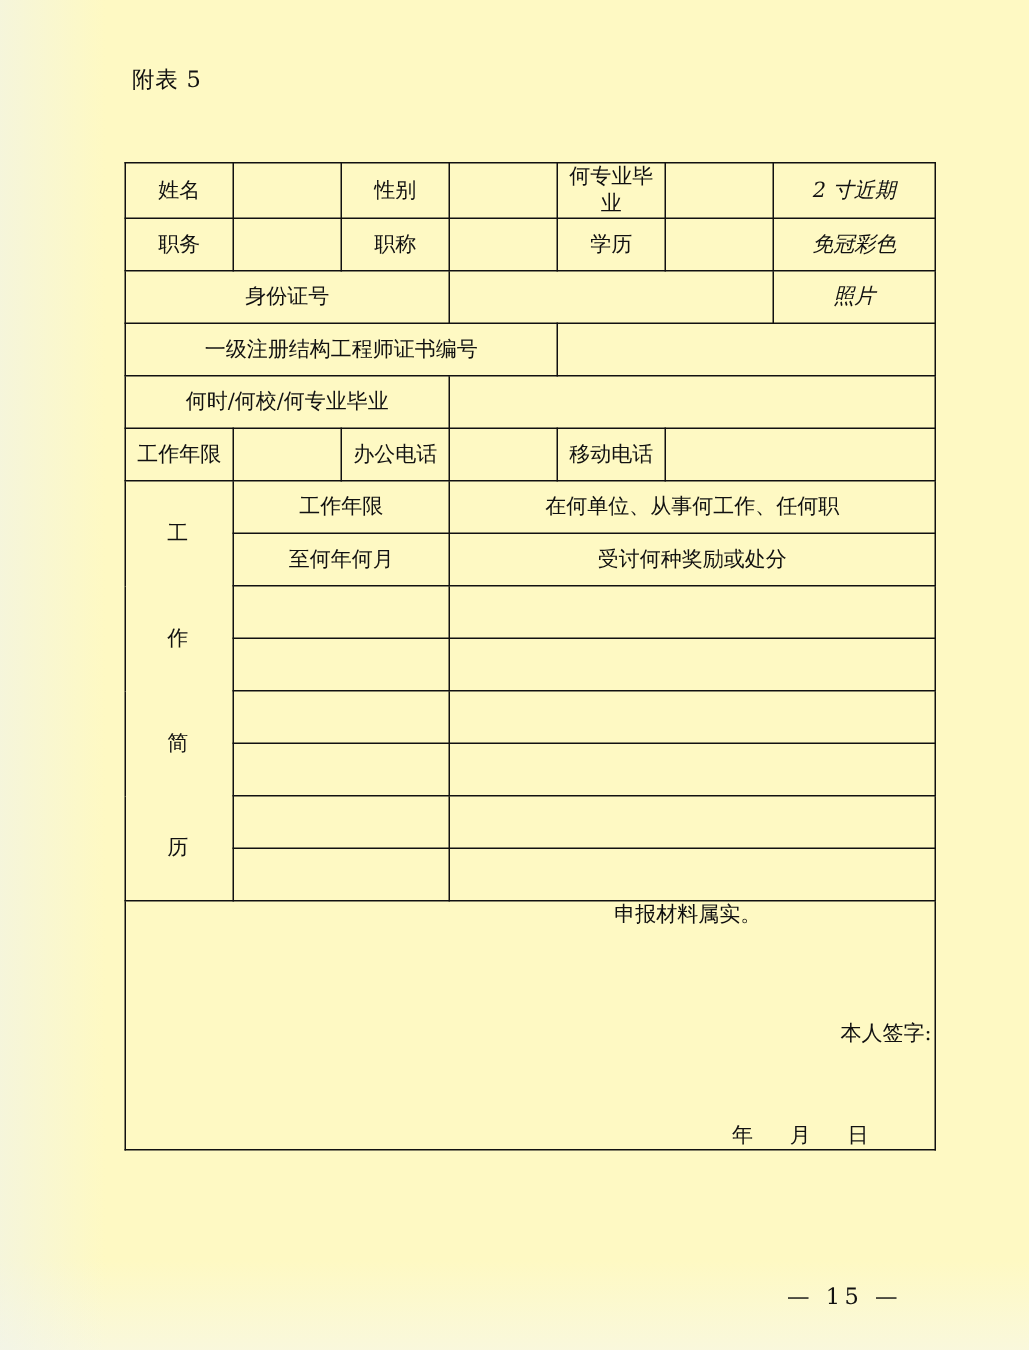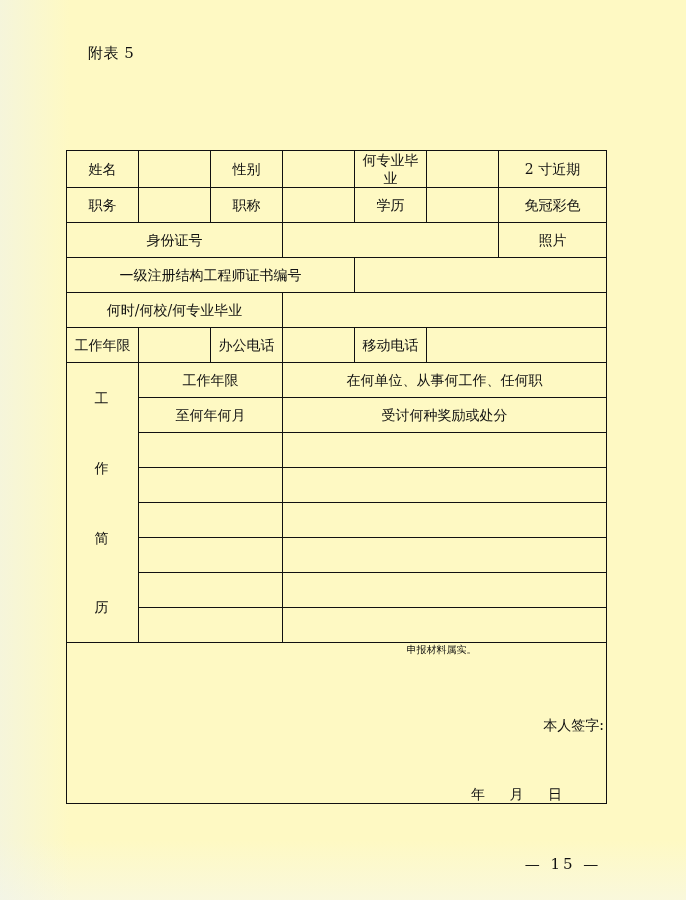--- a/index.html
+++ b/index.html
@@ -58,59 +58,59 @@
     left: 0;
     top: 70px;
     width: 686px;
     text-align: center;
     font-size: 21px;
     font-weight: bold;
     letter-spacing: 1px;
   }
   table.form {
     position: absolute;
-    left: 66px;
+    left: 83px;
     top: 108px;
     width: 540px;
     border-collapse: collapse;
     table-layout: fixed;
-    margin-top: 42px;
   }
   table.form td {
     border: 1px solid #111;
     height: 34px;
     font-size: 14px;
     text-align: center;
     vertical-align: middle;
     padding: 0 2px;
     line-height: 1.3;
   }
   td.blank { }
   td.photo-cell {
     font-size: 14px;
+    font-style: italic;
   }
   td.vert {
     font-size: 14px;
     letter-spacing: 2px;
   }
   .vert-stack {
     display: flex;
     flex-direction: column;
     align-items: center;
     justify-content: space-around;
     height: 100%;
   }
   .vert-stack span { display: block; line-height: 2.6; }
   td.bigcell {
     height: 175px;
     vertical-align: top;
     text-align: left;
     padding: 14px 14px;
   }
-  .decl-line { font-size: 10px; margin: 0 0 0 210px; }
+  .decl-line { font-size: 14px; margin: 0 0 0 210px; }
   .sign-line { font-size: 14px; margin: 60px 0 0 350px; text-align: right; }
   .date-line { font-size: 14px; margin: 50px 0 0 370px; letter-spacing: 10px; }
   .page-num {
     position: absolute;
     left: 0;
     top: 855px;
     width: 686px;
     text-align: center;
     font-size: 15px;
     padding-left: 440px;

